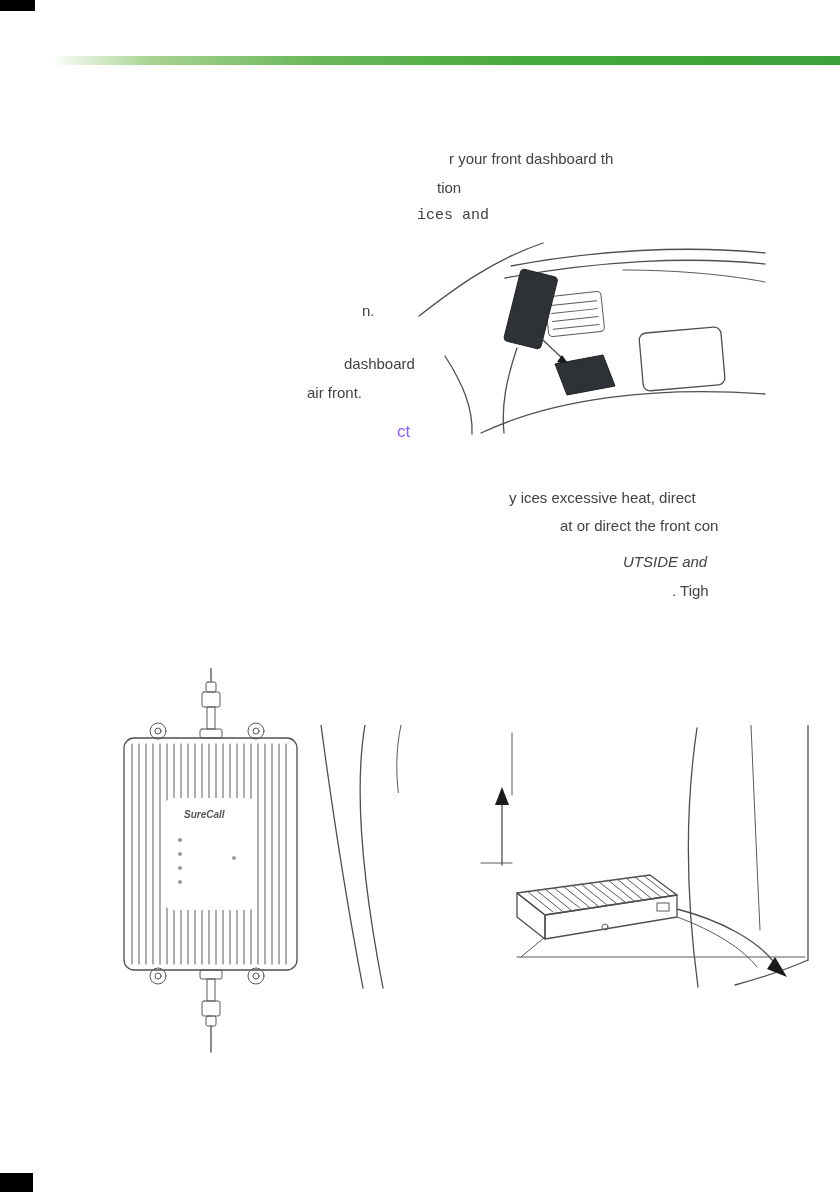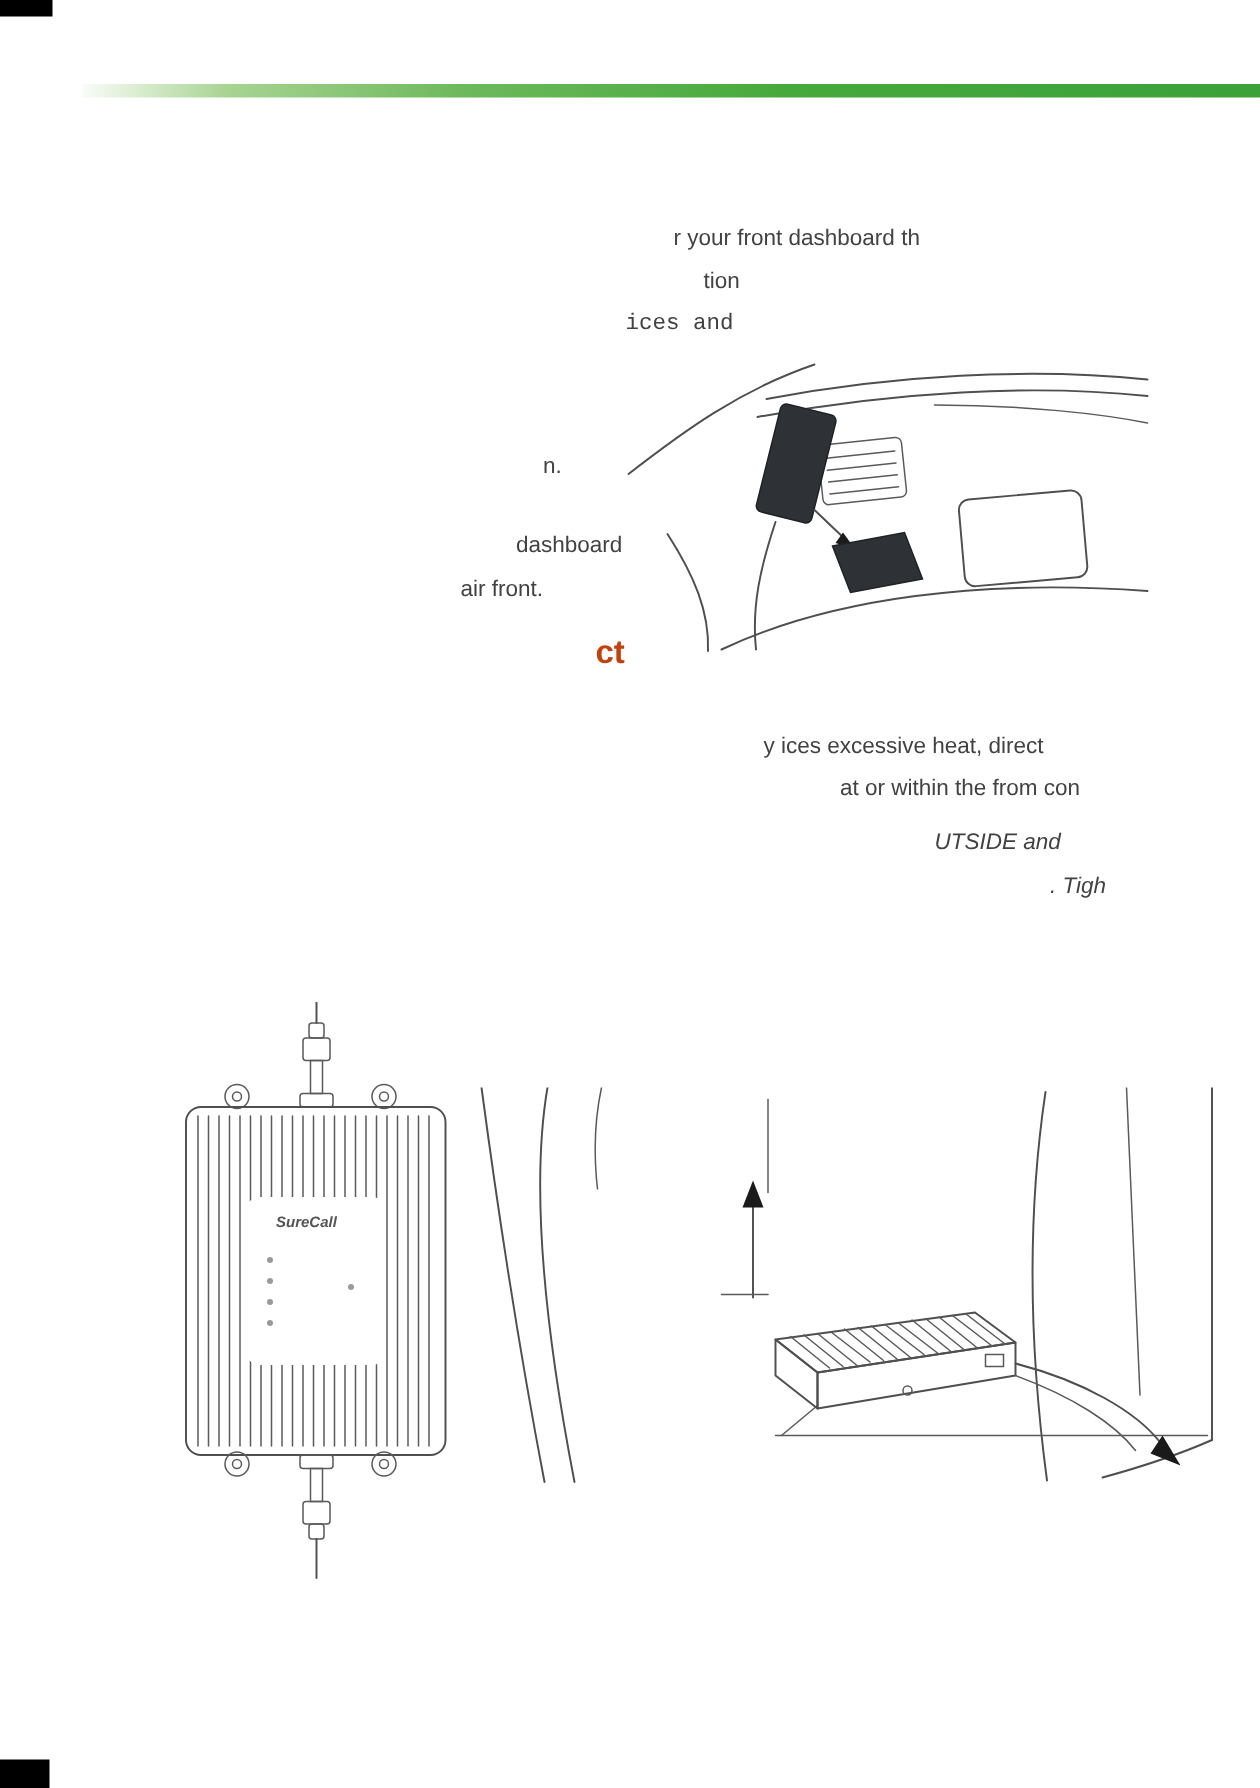--- a/index.html
+++ b/index.html
@@ -38,36 +38,36 @@
   }
 
   .frag {
     position: absolute;
     font-size: 15px;
     line-height: 1.1;
     color: #424242;
     white-space: pre;
   }
   .frag.bold {
-    font-size: 22px;
-    font-weight: bold;
-    color: #c2410c;
+    font-size: 17px;
+    font-weight: normal;
+    color: #8b5cf6;
   }
 
   #frag-line1 { left: 449px; top: 151px; }
-  #frag-line2 { left: 437px; top: 180px; margin-left: 32px; }
+  #frag-line2 { left: 437px; top: 180px; }
   #frag-line3 { left: 417px; top: 208px; font-family: Liberation Mono, monospace; }
   #frag-line4 { left: 362px; top: 303px; }
   #frag-line5 { left: 344px; top: 356px; }
   #frag-line6 { left: 307px; top: 385px; }
   #frag-head  { left: 397px; top: 423px; }
   #frag-line7 { left: 509px; top: 490px; }
   #frag-line8 { left: 560px; top: 518px; }
   #frag-line9 { left: 623px; top: 554px; font-style: italic; }
-  #frag-line10{ left: 700px; top: 583px; font-style: italic; }
+  #frag-line10{ left: 672px; top: 583px; }
 
   .illus {
     position: absolute;
     font-weight: bold;
   }
   #illus-dashboard  { left: 415px; top: 236px; width: 352px; height: 200px; }
   #illus-amplifier  { left: 118px; top: 668px; width: 186px; height: 386px; }
   #illus-underseat  { left: 305px; top: 725px; width: 512px; height: 265px; }
 
   svg { display: block; }
@@ -98,21 +98,21 @@
   <div id="green-bar"></div>
 
   <span id="frag-line1" class="frag">r your front dashboard th</span>
   <span id="frag-line2" class="frag">tion</span>
   <span id="frag-line3" class="frag">ices and</span>
   <span id="frag-line4" class="frag">n.</span>
   <span id="frag-line5" class="frag">dashboard</span>
   <span id="frag-line6" class="frag">air front.</span>
   <span id="frag-head" class="frag bold">ct</span>
   <span id="frag-line7" class="frag">y ices excessive heat, direct</span>
-  <span id="frag-line8" class="frag">at or within the from con</span>
+  <span id="frag-line8" class="frag">at or direct the front con</span>
   <span id="frag-line9" class="frag">UTSIDE and</span>
   <span id="frag-line10" class="frag">. Tigh</span>
 
   <div id="illus-dashboard" class="illus">
     <svg width="352" height="200" viewBox="0 0 352 200">
 
       <path class="line-art" d="M4,80 C40,52 78,24 128,7"></path>
       <path class="line-art" d="M96,30 C180,14 272,9 350,17"></path>
       <path class="line-art" d="M90,42 C182,25 274,20 350,28"></path>
 

